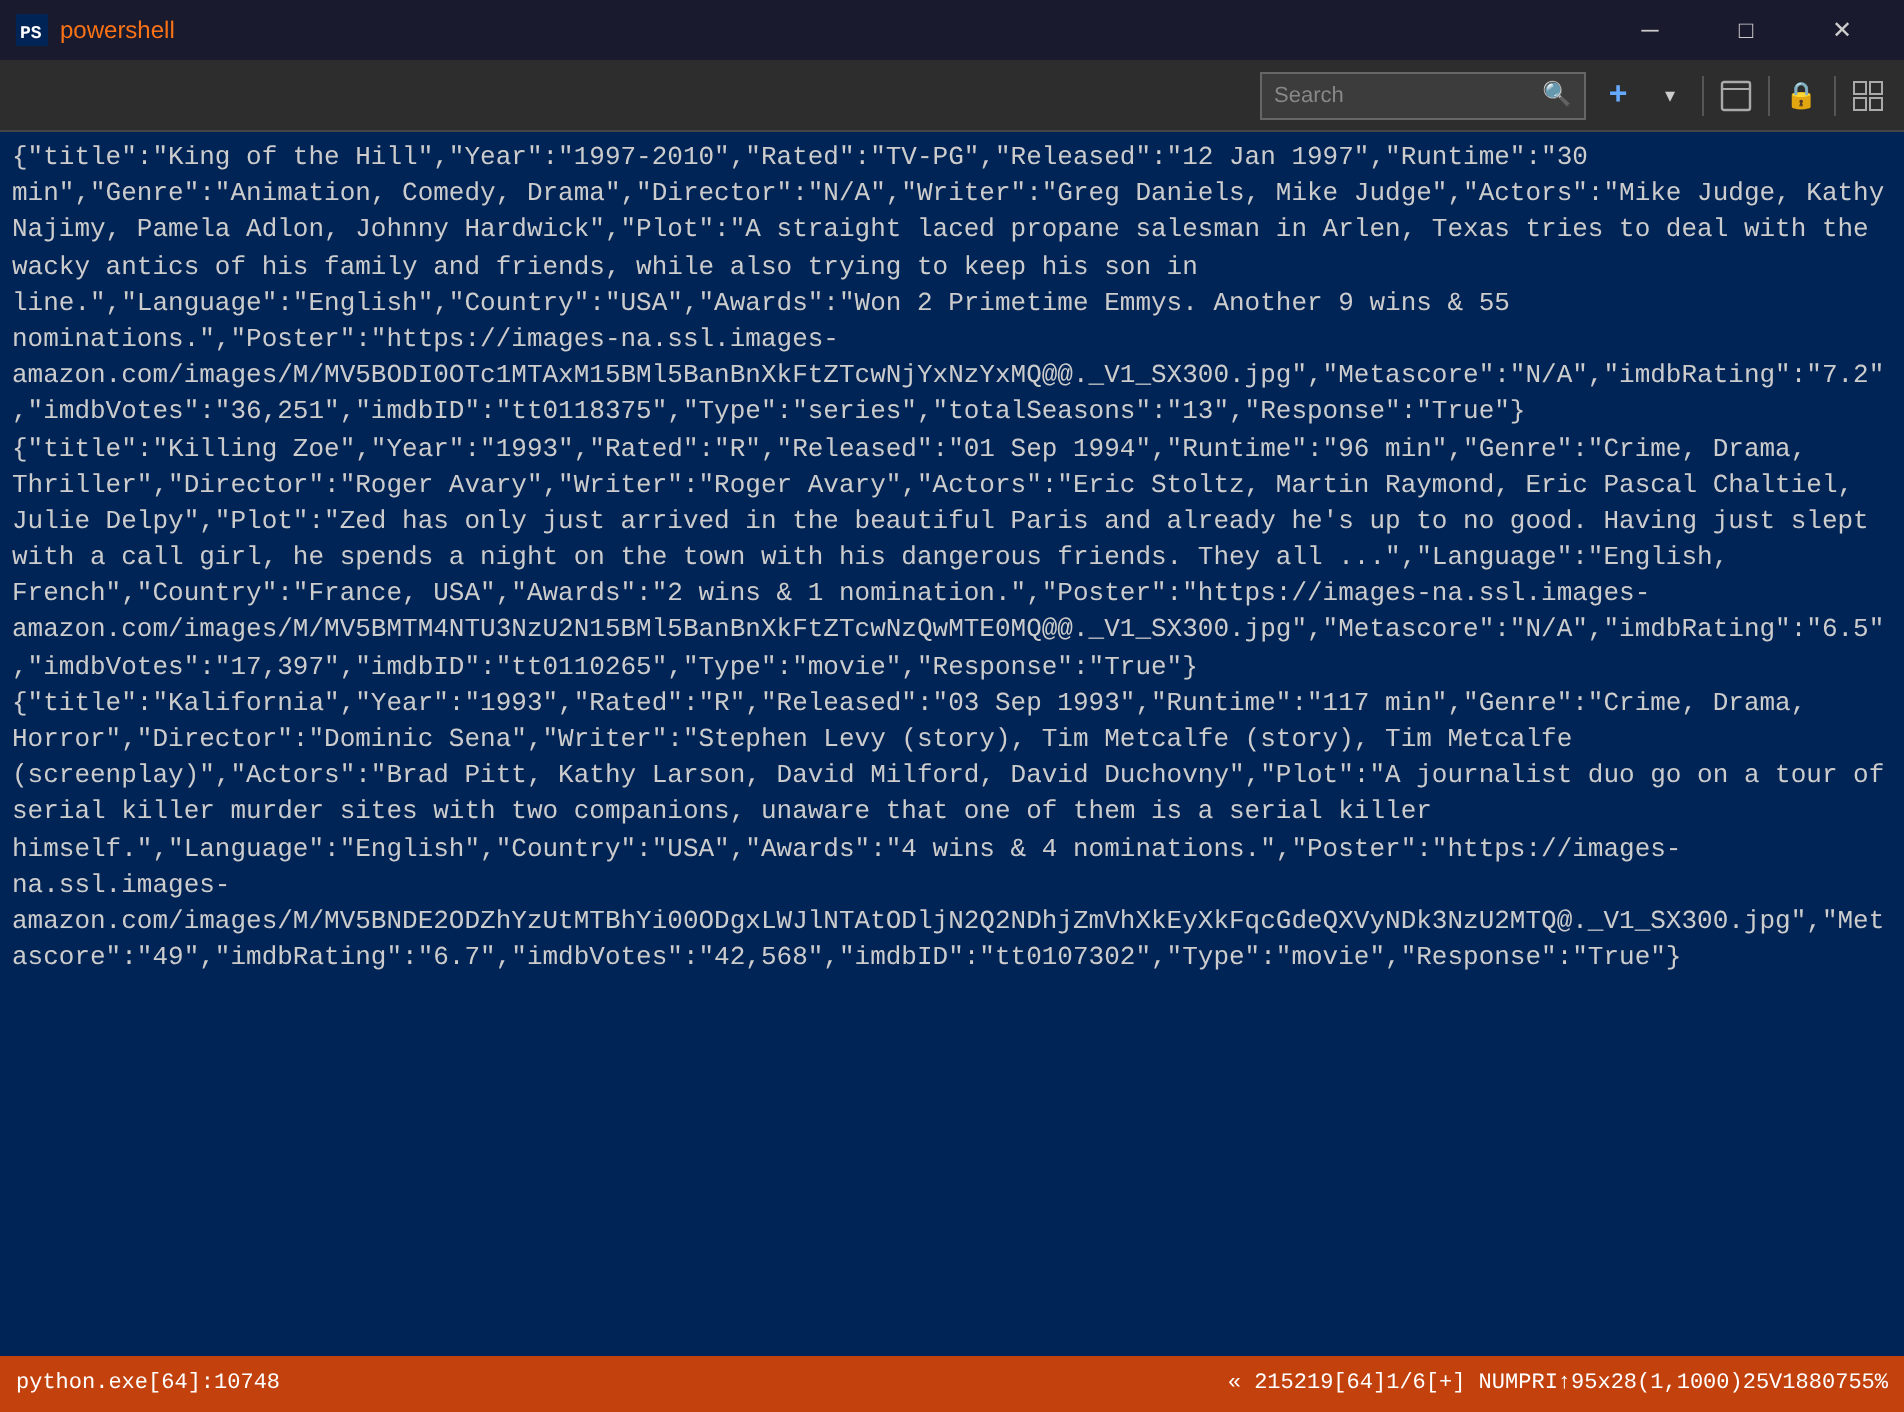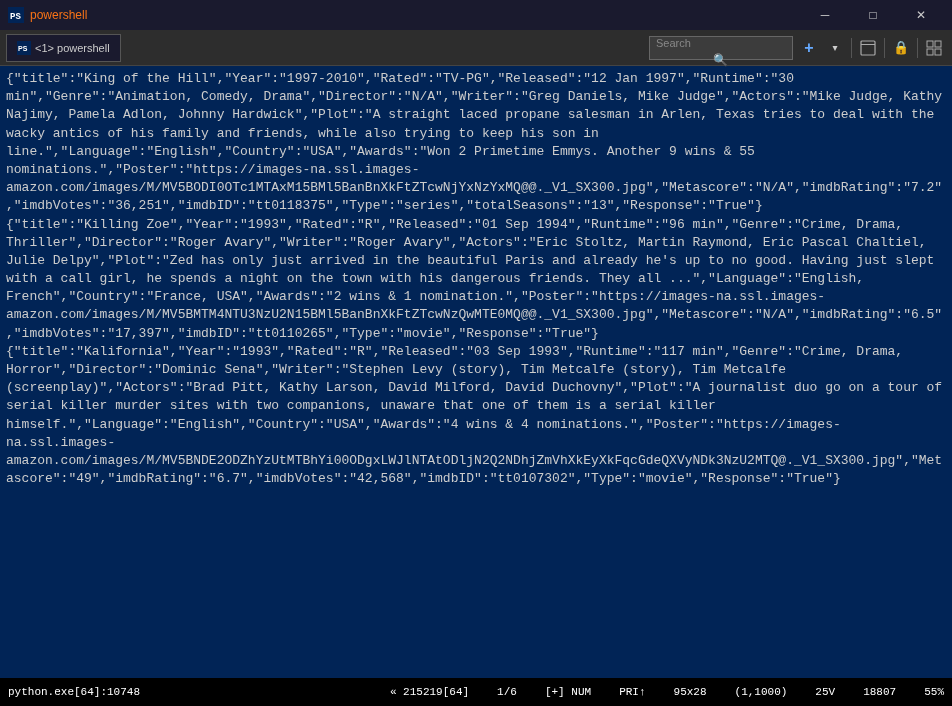--- a/index.html
+++ b/index.html
@@ -91,21 +91,20 @@
     }
     .search-box {
       margin-left: auto;
       display: flex;
       align-items: center;
       background: #3c3c3c;
       border: 1px solid #666;
       height: 24px;
       padding: 0 6px;
       gap: 4px;
-      flex-direction: column;
     }
     .search-input {
       background: transparent;
       border: none;
       outline: none;
       color: #ccc;
       font-size: 11px;
       font-family: 'Segoe UI', sans-serif;
       width: 130px;
     }
@@ -143,26 +142,26 @@
       line-height: 1.4;
       padding: 4px 6px;
       height: calc(706px - 30px - 36px - 28px);
       overflow: hidden;
       white-space: pre-wrap;
       word-wrap: break-word;
     }
 
     
     .status-bar {
-      background: #000000;
+      background: #c2410c;
       height: 28px;
       display: flex;
       align-items: center;
       padding: 0 8px;
-      gap: 28px;
+      gap: 0;
       font-size: 11px;
       font-family: 'Consolas', 'Courier New', monospace;
       color: white;
     }
     .status-item {
       white-space: nowrap;
     }
     .status-spacer { flex: 1; }
   </style>
 </head>
@@ -179,29 +178,20 @@
     <span class="title-bar-text">powershell</span>
   </div>
   <div class="title-bar-controls">
     <button class="title-btn">─</button>
     <button class="title-btn">□</button>
     <button class="title-btn close">✕</button>
   </div>
 </div>
 
 <div class="toolbar">
-  <div class="toolbar-tab">
-    <div class="ps-icon">
-      <svg width="14" height="14" viewBox="0 0 14 14">
-        <rect width="14" height="14" fill="#012456"></rect>
-        <text x="1" y="10" font-size="7" fill="white" font-weight="bold">PS</text>
-      </svg>
-    </div>
-    <span>&lt;1&gt; powershell</span>
-  </div>
 
   <div class="search-box">
     <input class="search-input" type="text" placeholder="Search" style="">
     <span style="color:#888;font-size:12px;">🔍</span>
   </div>
 
   <div class="toolbar-icons">
     <button class="toolbar-icon-btn" style="color:#6af;font-weight:bold;font-size:16px;">+</button>
     <button class="toolbar-icon-btn" style="font-size:10px;">▾</button>
     <div class="toolbar-separator"></div>

